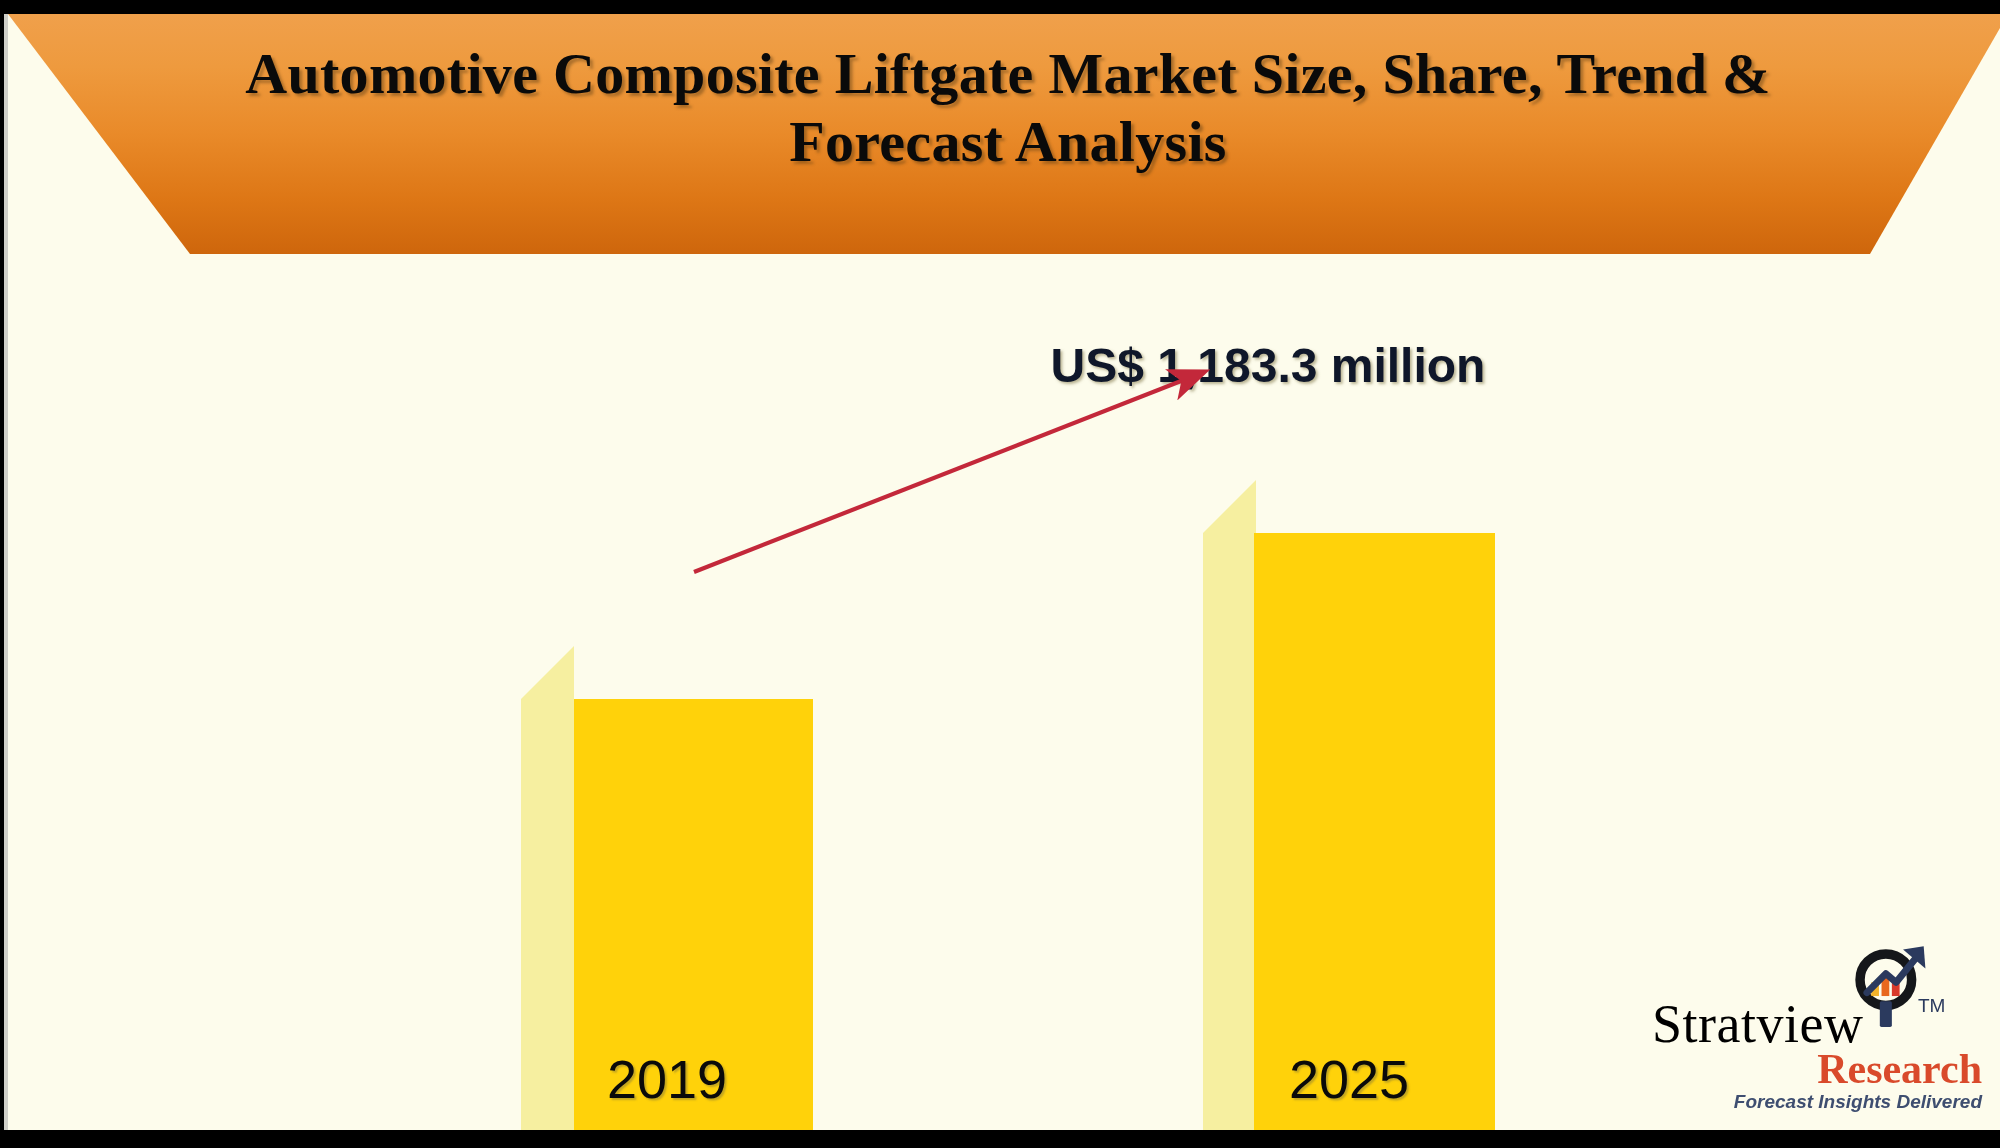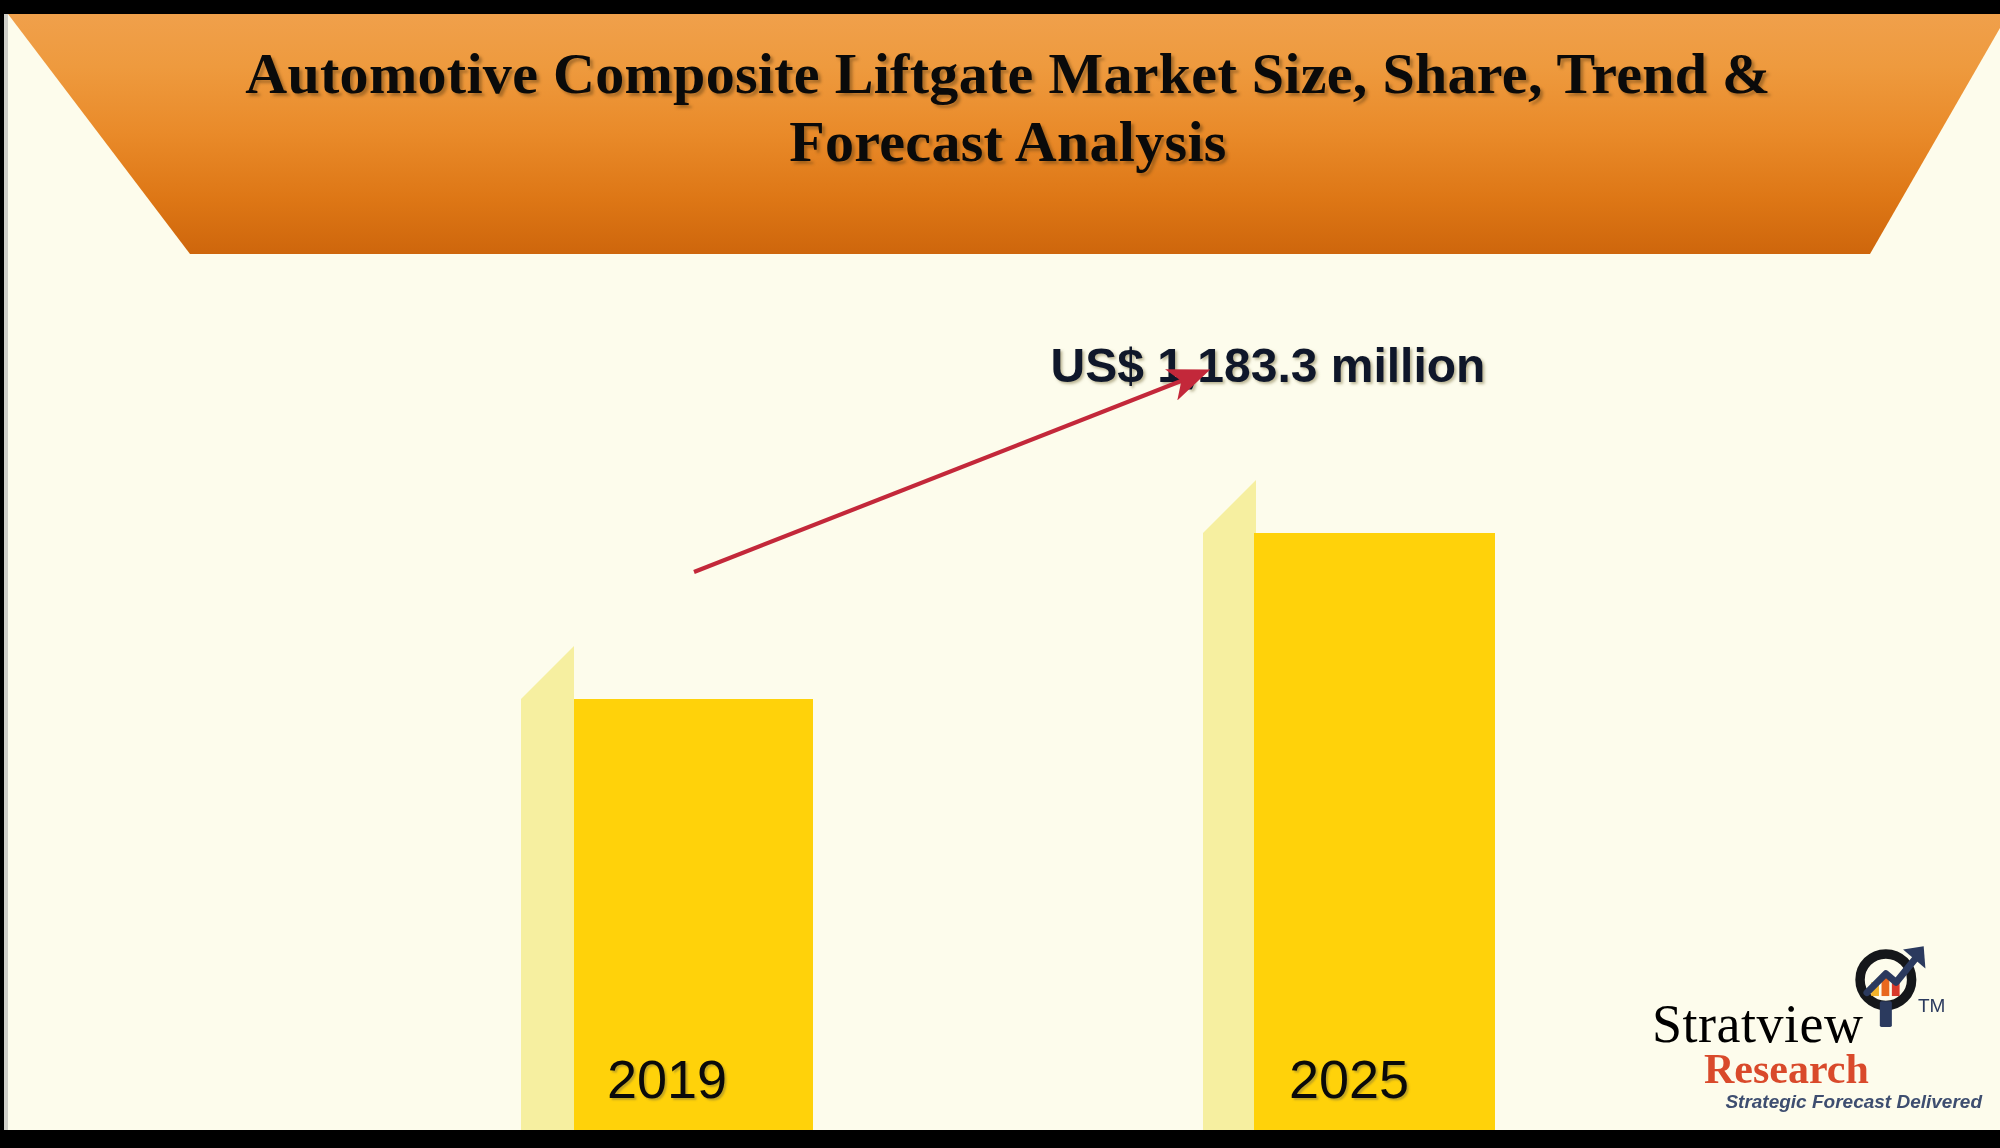--- a/index.html
+++ b/index.html
@@ -166,20 +166,21 @@
     position:absolute;
     left:266px; top:54px;
     font-family:"Liberation Sans", sans-serif;
     font-size:19px;
     color:#2B3A5E;
   }
   #logo-research {
     position:absolute;
     left:52px; top:104px;
     width:278px;
+    text-align:right;
     font-family:"Liberation Serif", serif;
     font-weight:bold;
     font-size:42px;
     color:#D94A2B;
     white-space:nowrap;
   }
   #logo-tag {
     position:absolute;
     left:32px; top:150px;
     width:298px;
@@ -244,17 +245,17 @@
         <rect x="39" y="38" width="9" height="26" fill="#E8681F"></rect>
         <rect x="51" y="44" width="9" height="20" fill="#D93A2B"></rect>
 
         <path d="M22 60 L44 38 L56 48 L82 16" fill="none" stroke="#2B3A5E" stroke-width="8" stroke-linecap="round" stroke-linejoin="round"></path>
         <path d="M88 6 L90 32 L64 10 Z" fill="#2B3A5E"></path>
       </svg>
 
       <div id="logo-word">Stratview</div>
       <div id="logo-tm">TM</div>
       <div id="logo-research">Research</div>
-      <div id="logo-tag">Strategic Forecast Delivered</div>
+      <div id="logo-tag">Forecast Insights Delivered</div>
     </div>
 
   </div>
 </div>
 
 </body></html>

